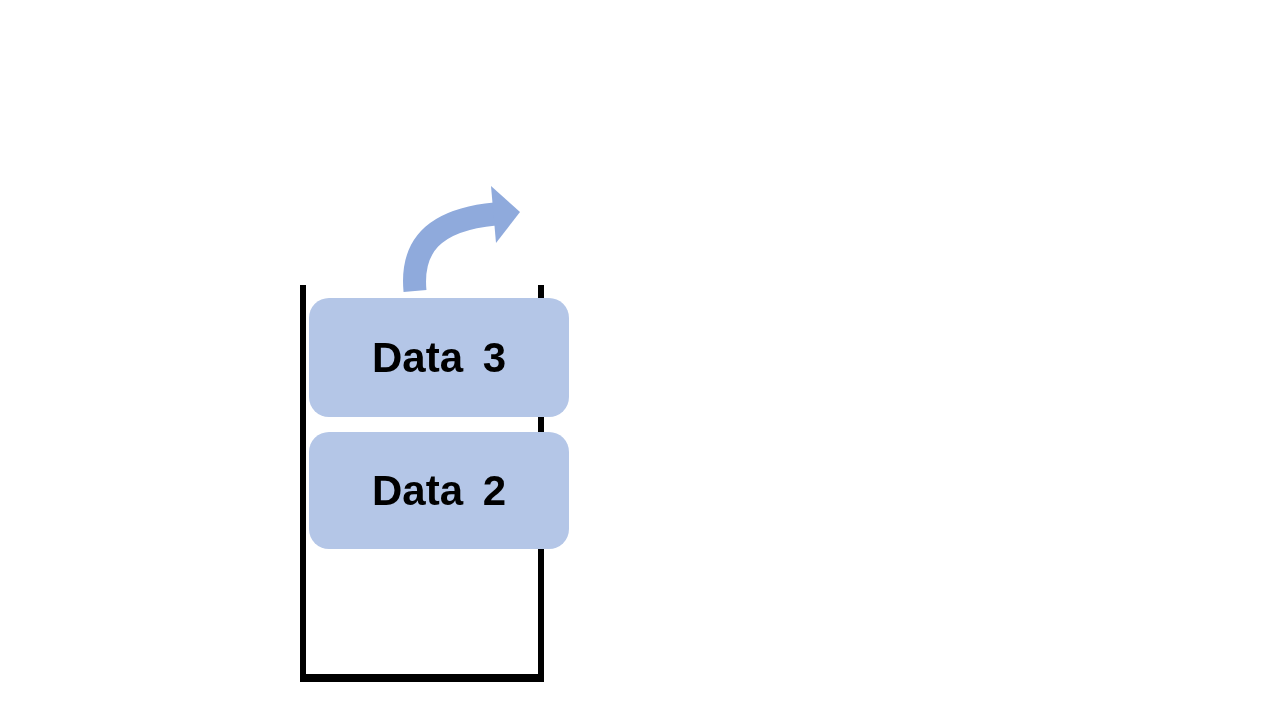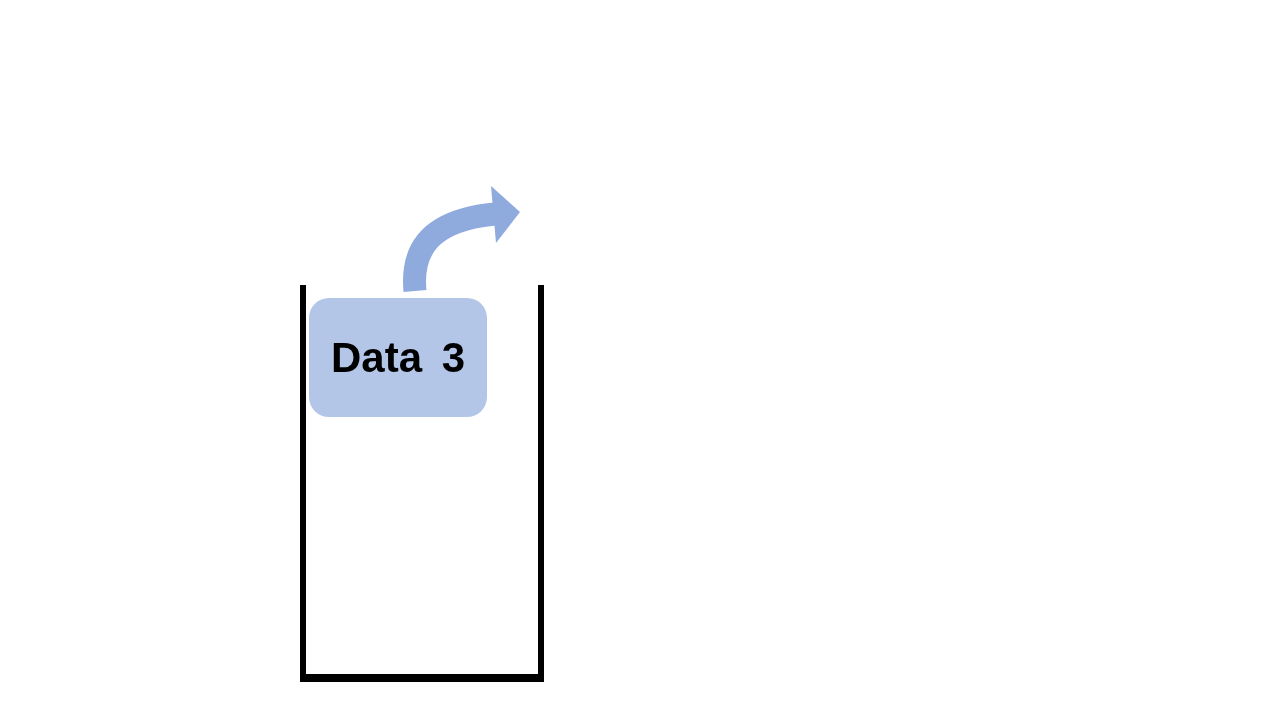--- a/index.html
+++ b/index.html
@@ -25,21 +25,21 @@
     box-sizing: border-box;
     border-left: 6px solid #000000;
     border-right: 6px solid #000000;
     border-bottom: 8px solid #000000;
     background: transparent;
   }
   
   .stack-item {
     position: absolute;
     left: 309px;
-    width: 178px;
+    width: 260px;
     background: #b4c6e7;
     border-radius: 20px;
     display: flex;
     align-items: center;
     justify-content: center;
   }
   .stack-item.item-0 { top: 298px; height: 119px; }
   .stack-item.item-1 { top: 432px; height: 117px; }
   .stack-item.item-2 { top: 556px; height: 117px; }
   .stack-item-label {
@@ -63,19 +63,22 @@
 </head>
 <body>
 
 <div class="canvas">
 
   <div class="stack-container"></div>
 
   <div class="stack-item item-0">
     <span class="stack-item-label">Data 3</span>
   </div>
+  <div class="stack-item item-1">
+    <span class="stack-item-label">Data 2</span>
+  </div>
 
   <svg class="arrow-layer" viewBox="0 0 1280 720" xmlns="http://www.w3.org/2000/svg">
     <path d="M 415 291 C 411 248 432 220 495 214" fill="none" stroke="#8faadc" stroke-width="23" stroke-linecap="butt"></path>
     <polygon points="491,186 520,212 496,243" fill="#8faadc"></polygon>
   </svg>
 
 </div>
 
 </body></html>

